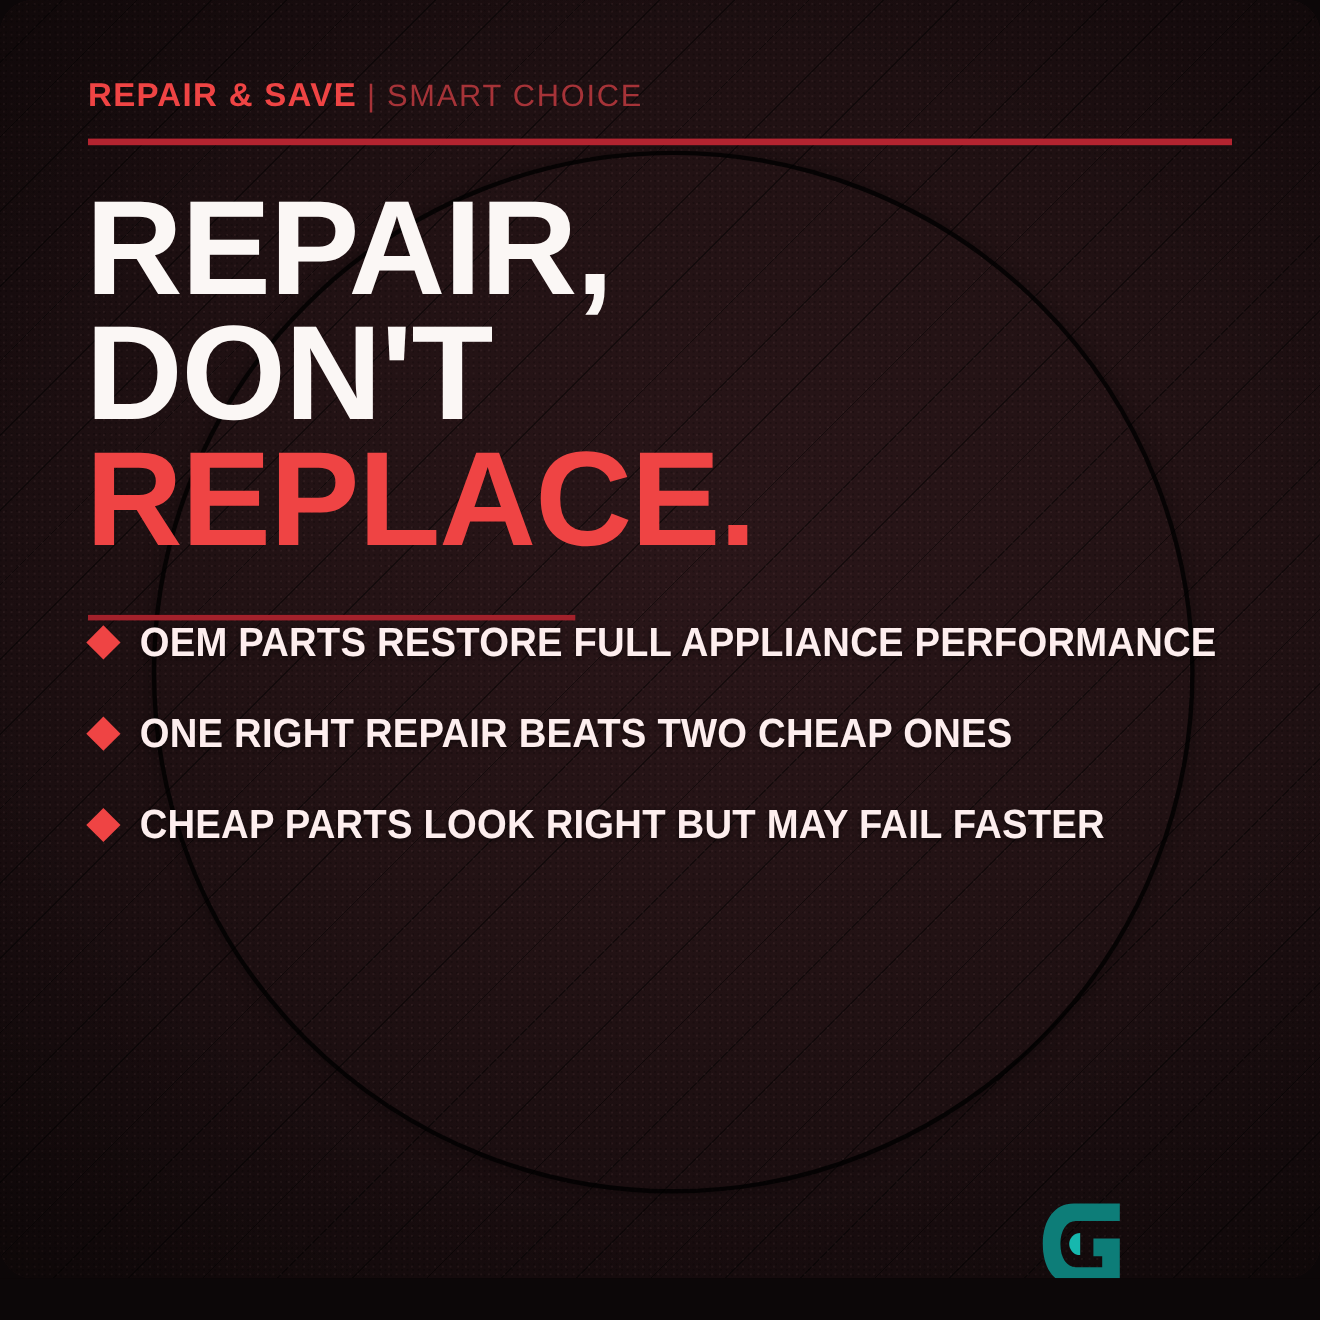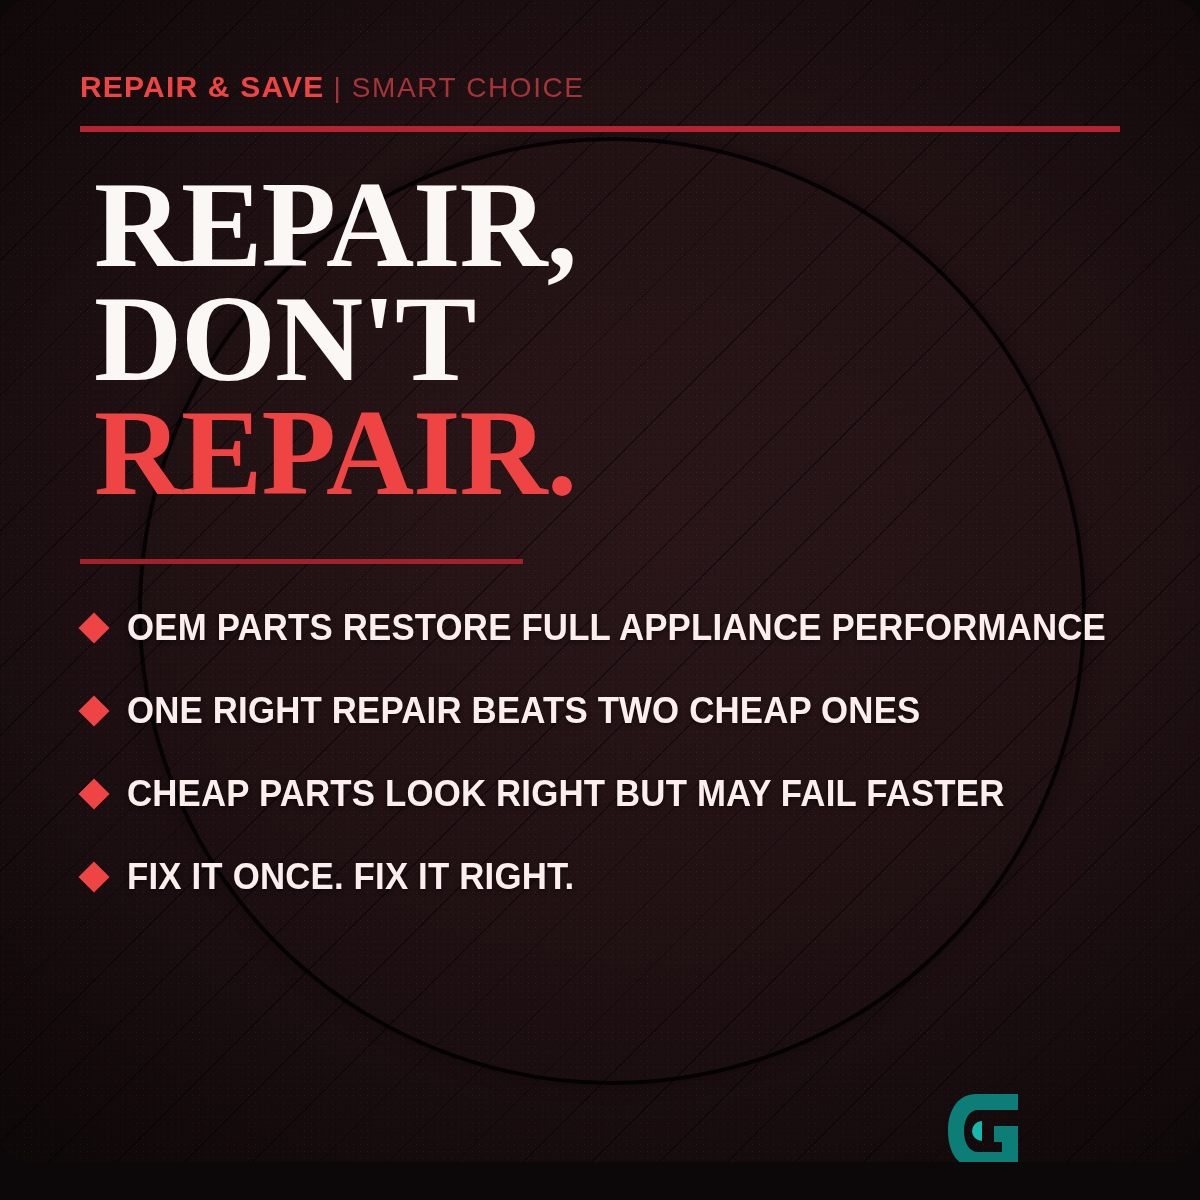--- a/index.html
+++ b/index.html
@@ -93,45 +93,45 @@
     position: absolute;
     left: 80px;
     top: 126px;
     width: 1040px;
     height: 6px;
     background: #b32430;
   }
 
   .headline {
     position: absolute;
-    left: 94px;
+    left: 78px;
     top: 168px;
     width: 1060px;
-    font-family: Liberation Serif, serif;
+    font-family: Liberation Sans, sans-serif;
     font-weight: bold;
     font-size: 122px;
     line-height: 0.935;
     letter-spacing: -1px;
   }
   .headline .l1, .headline .l2 { color: #fbf7f5; display: block; }
   .headline .l3 { color: #ef4444; display: block; }
 
   .rule-mid {
     position: absolute;
     left: 80px;
     top: 559px;
     width: 443px;
     height: 5px;
     background: #a3212b;
   }
 
   .bullets {
     position: absolute;
     left: 80px;
-    top: 604px;
+    top: 560px;
     width: 1080px;
   }
   .bullet {
     display: flex;
     align-items: center;
     height: 48px;
     margin-bottom: 35px;
   }
   .bullet:last-child { margin-bottom: 0; }
   .bullet-marker {
@@ -211,21 +211,21 @@
 
     <div class="eyebrow">
       <span class="eyebrow-main">REPAIR &amp; SAVE</span><span class="eyebrow-sub">| SMART CHOICE</span>
     </div>
 
     <div class="rule-top"></div>
 
     <div class="headline">
       <span class="l1">REPAIR,</span>
       <span class="l2">DON'T</span>
-      <span class="l3">REPAIR.</span>
+      <span class="l3">REPLACE.</span>
     </div>
 
     <div class="rule-mid"></div>
 
     <div class="bullets">
 
       <div class="bullet">
         <span class="bullet-marker"></span>
         <span class="bullet-text">OEM PARTS RESTORE FULL APPLIANCE PERFORMANCE</span>
       </div>
@@ -233,24 +233,20 @@
       <div class="bullet">
         <span class="bullet-marker"></span>
         <span class="bullet-text">ONE RIGHT REPAIR BEATS TWO CHEAP ONES</span>
       </div>
 
       <div class="bullet">
         <span class="bullet-marker"></span>
         <span class="bullet-text">CHEAP PARTS LOOK RIGHT BUT MAY FAIL FASTER</span>
       </div>
 
-      <div class="bullet">
-        <span class="bullet-marker"></span>
-        <span class="bullet-text">FIX IT ONCE. FIX IT RIGHT.</span>
-      </div>
 
     </div>
 
     <div class="logo">
       <span class="logo-mark">
         <svg viewBox="0 0 74 78" width="74" height="78" aria-hidden="true">
           <path d="M72 2 H30 C13.4 2 2 16 2 39 C2 62 13.4 76 30 76 H72 V34 H48 V50 H56 V60 H32
                    C24 60 18 52 18 39 C18 26 24 18 32 18 H72 Z" fill="#0d7d78"></path>
           <path d="M44 32 A10 10 0 0 0 44 52 Z" fill="#16b8ae" transform="translate(-8,-3)"></path>
         </svg>

